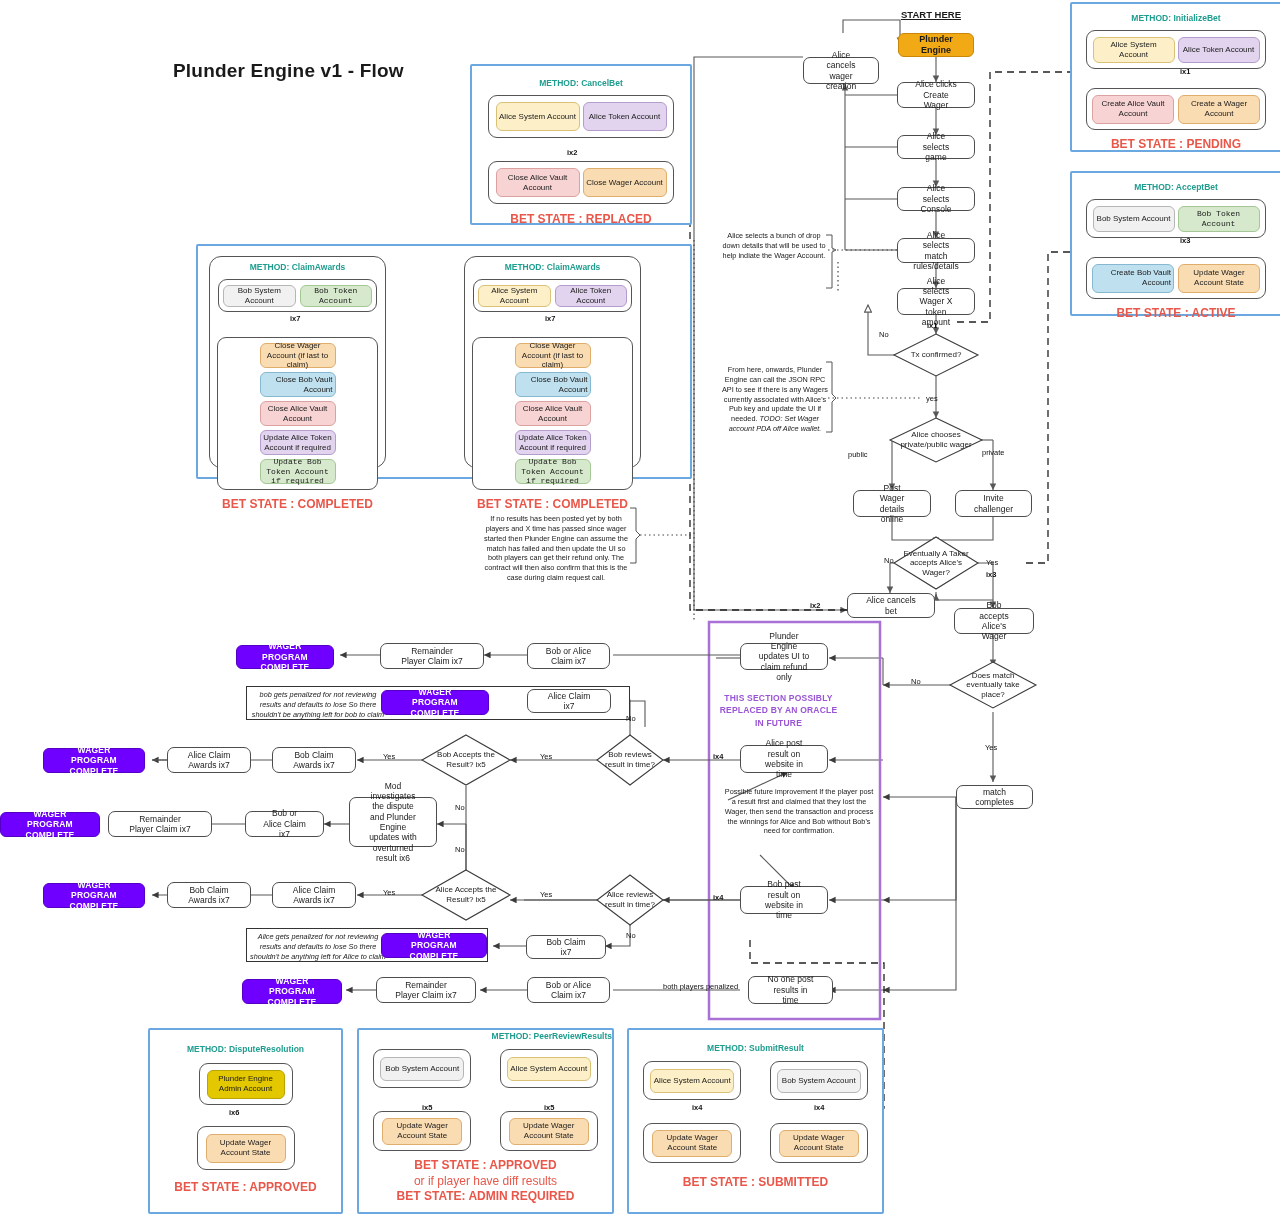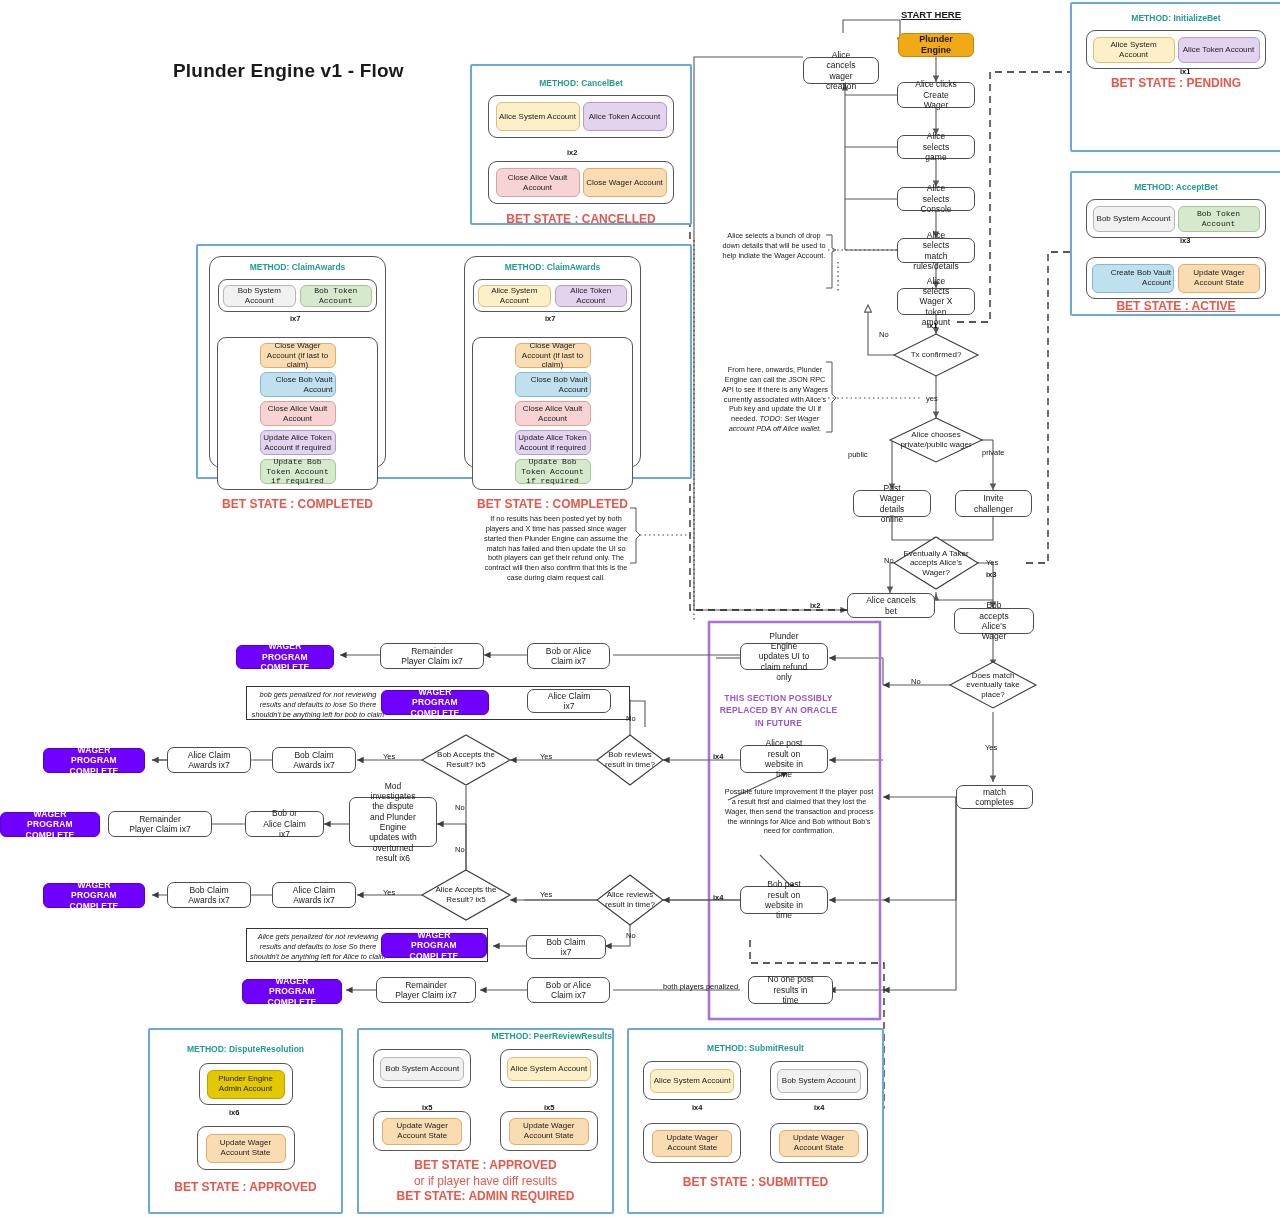--- a/index.html
+++ b/index.html
@@ -344,45 +344,49 @@
   <div class="panel-title" style="margin-top:12px;">METHOD: CancelBet</div>
   <div class="acctgroup" style="margin:7px 16px 0;height:41px;display:flex;align-items:center;justify-content:center;gap:3px;padding:0 6px;">
     <div class="chip c-yellow" style="width:84px;height:29px;">Alice System Account</div>
     <div class="chip c-purple" style="width:84px;height:29px;">Alice Token Account</div>
   </div>
   <div class="elabel b" style="position:absolute;left:95px;top:82px;">ix2</div>
   <div class="acctgroup" style="margin:23px 16px 0;height:41px;display:flex;align-items:center;justify-content:center;gap:3px;padding:0 6px;">
     <div class="chip c-pink" style="width:84px;height:29px;">Close Alice Vault Account</div>
     <div class="chip c-orange" style="width:84px;height:29px;">Close Wager Account</div>
   </div>
-  <div class="betstate" style="margin-top:8px;">BET STATE : CANCELLED</div>
+  <div class="betstate" style="margin-top:8px;">BET STATE : REPLACED</div>
 </div>
 
 <div class="abs panel" style="left:1070px;top:2px;width:212px;height:150px;">
   <div class="panel-title" style="margin-top:9px;">METHOD: InitializeBet</div>
   <div class="acctgroup" style="margin:7px 14px 0;height:37px;display:flex;align-items:center;justify-content:center;gap:3px;padding:0 5px;">
     <div class="chip c-yellow" style="width:82px;height:26px;">Alice System Account</div>
     <div class="chip c-purple" style="width:82px;height:26px;">Alice Token Account</div>
   </div>
   <div class="elabel b" style="position:absolute;left:108px;top:63px;">ix1</div>
+  <div class="acctgroup" style="margin:19px 14px 0;height:40px;display:flex;align-items:center;justify-content:center;gap:4px;padding:0 5px;">
+    <div class="chip c-pink" style="width:82px;height:29px;">Create Alice Vault Account</div>
+    <div class="chip c-orange" style="width:82px;height:29px;">Create a Wager Account</div>
+  </div>
   <div class="betstate" style="margin-top:7px;">BET STATE : PENDING</div>
 </div>
 
 <div class="abs panel" style="left:1070px;top:171px;width:212px;height:145px;">
   <div class="panel-title" style="margin-top:9px;">METHOD: AcceptBet</div>
   <div class="acctgroup" style="margin:7px 14px 0;height:37px;display:flex;align-items:center;justify-content:center;gap:3px;padding:0 5px;">
     <div class="chip c-grey" style="width:82px;height:26px;">Bob System Account</div>
     <div class="chip c-green" style="width:82px;height:26px;">Bob Token Account</div>
   </div>
   <div class="elabel b" style="position:absolute;left:108px;top:63px;">ix3</div>
   <div class="acctgroup" style="margin:19px 14px 0;height:40px;display:flex;align-items:center;justify-content:center;gap:4px;padding:0 5px;">
     <div class="chip c-blue" style="width:82px;height:29px;">Create Bob Vault Account</div>
     <div class="chip c-orange" style="width:82px;height:29px;">Update Wager Account State</div>
   </div>
-  <div class="betstate" style="margin-top:0;text-decoration:underline;">BET STATE : ACTIVE</div>
+  <div class="betstate" style="margin-top:7px;">BET STATE : ACTIVE</div>
 </div>
 
 <div class="abs panel" style="left:196px;top:244px;width:496px;height:235px;"></div>
 
 <div class="abs" style="left:209px;top:256px;width:177px;height:212px;border:1px solid #555;border-radius:12px;background:#fff;">
   <div class="panel-title" style="margin-top:5px;">METHOD: ClaimAwards</div>
   <div class="acctgroup" style="margin:7px 8px 0;height:31px;display:flex;align-items:center;justify-content:center;gap:4px;padding:0 4px;">
     <div class="chip c-grey" style="width:76px;height:22px;">Bob System Account</div>
     <div class="chip c-green" style="width:76px;height:22px;">Bob Token Account</div>
   </div>

